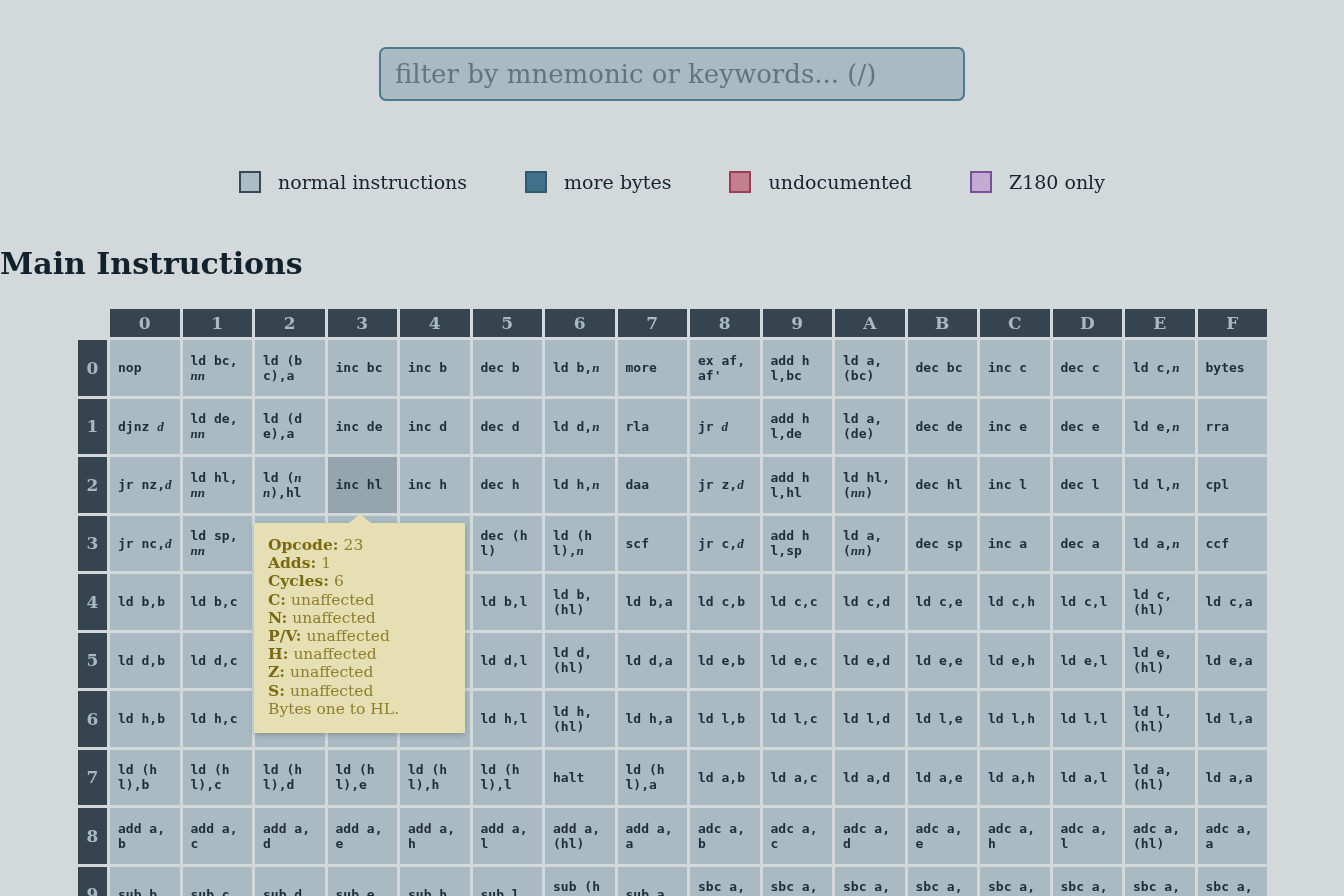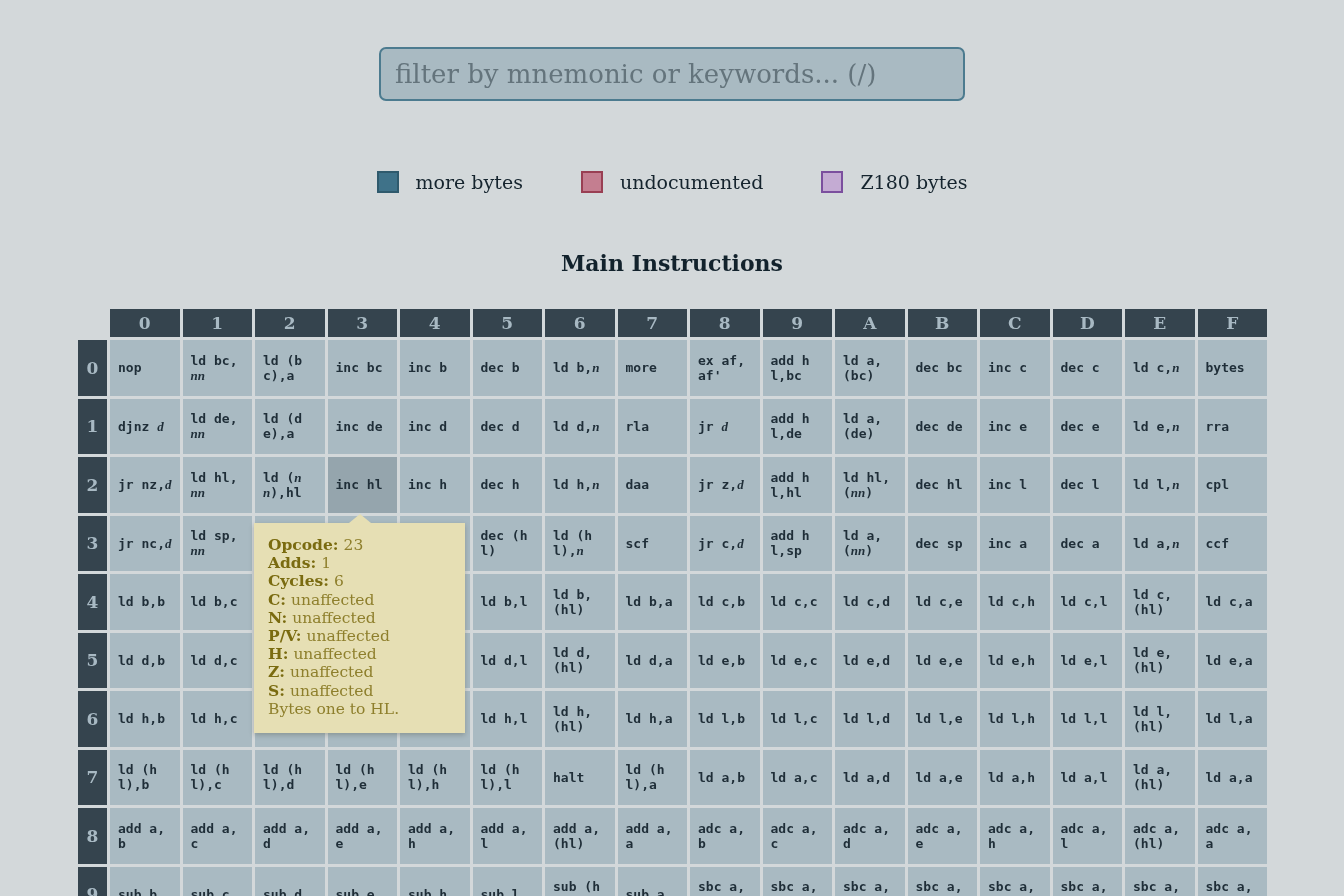--- a/index.html
+++ b/index.html
@@ -19,21 +19,21 @@
   .filter{
     width:586px;height:54px;background:var(--cell-bg);
     border:2px solid var(--accent-border);border-radius:7px;
     font-family:"DejaVu Serif",serif;font-size:26px;color:#3c4c54;
     padding:0 14px;outline:none;
   }
   .filter::placeholder{color:#64747c;opacity:1;}
   .legend{margin-top:70px;display:flex;justify-content:center;align-items:center;gap:58px;}
   .legend-item{display:flex;align-items:center;gap:17px;font-size:19px;color:var(--legend-text);}
   .swatch{width:22px;height:22px;border:2px solid #000;flex:0 0 auto;}
-  .title{margin:53px 0 4px;text-align:center;font-size:22px;font-weight:bold;
+  .title{margin:53px 0 4px;font-size:30px;font-weight:bold;
     color:var(--title-text);line-height:35px;}
   .table-wrap{position:relative;margin:25px 0 0 75px;width:1195px;}
   table{border-collapse:separate;border-spacing:3px;table-layout:fixed;}
   th,td{padding:0;}
   thead th{
     height:28px;background:var(--header-bg);color:var(--header-text);
     font-family:"DejaVu Serif",serif;font-size:17px;font-weight:bold;text-align:center;
   }
   thead th.corner{background:transparent;width:29px;}
   thead th:not(.corner){width:69.5px;}
@@ -64,31 +64,35 @@
   .tip-val{margin-left:5px;}
 </style>
 </head>
 <body>
 
 <div class="filter-wrap">
   <input class="filter" type="text" value="" placeholder="filter by mnemonic or keywords... (/)" style="">
 </div>
 
 <div class="legend" id="legend">
+    <div class="legend-item">
+      <span class="swatch" style="background: rgb(171, 188, 196); border-color: rgb(58, 74, 84);"></span>
+      <span>normal instructions</span>
+    </div>
     <div class="legend-item">
       <span class="swatch" style="background: rgb(63, 114, 137); border-color: rgb(47, 90, 109);"></span>
       <span>more bytes</span>
     </div>
     <div class="legend-item">
       <span class="swatch" style="background: rgb(196, 126, 144); border-color: rgb(153, 63, 83);"></span>
       <span>undocumented</span>
     </div>
     <div class="legend-item">
       <span class="swatch" style="background: rgb(196, 171, 211); border-color: rgb(123, 79, 158);"></span>
-      <span>Z180 bytes</span>
+      <span>Z180 only</span>
     </div>
   </div>
 
 <h1 class="title">Main Instructions</h1>
 
 <div class="table-wrap">
   <table id="opcode-table">
     <thead>
         <tr id="head-row">
           <th class="corner"></th>

